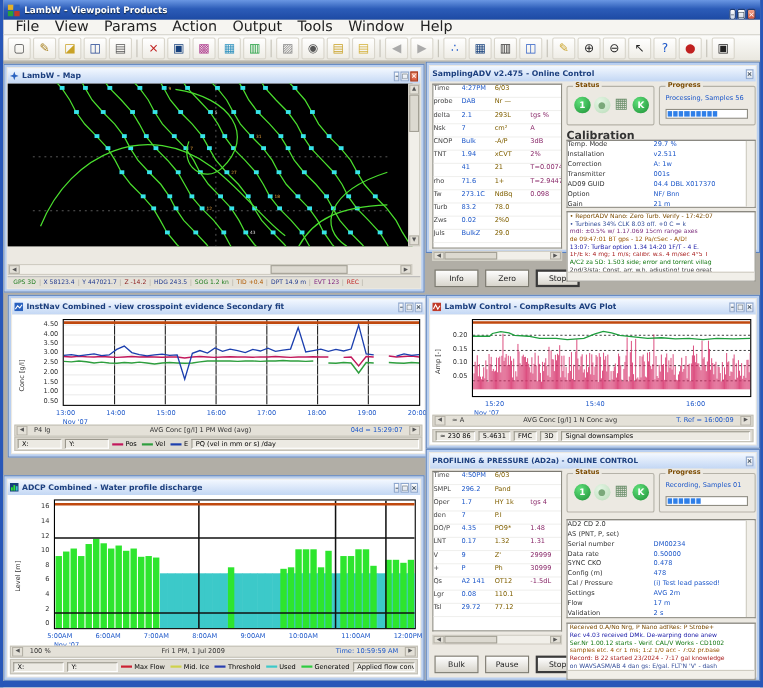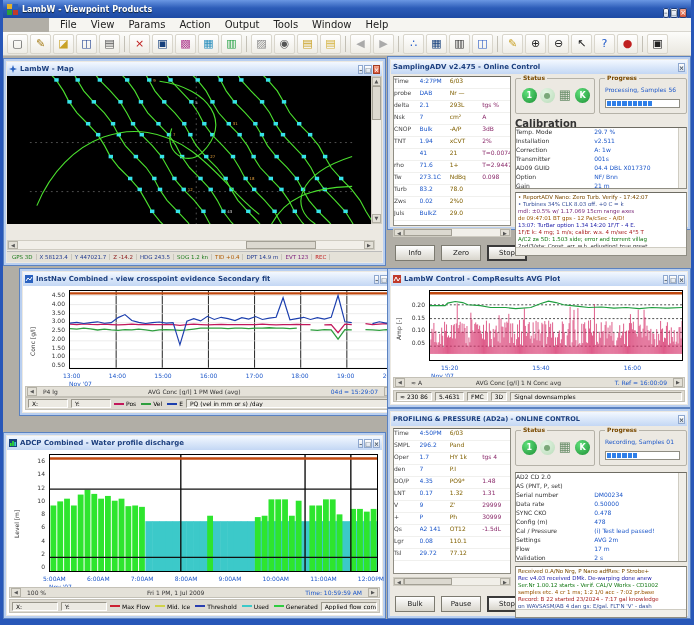--- a/index.html
+++ b/index.html
@@ -4,21 +4,21 @@
 <style>
   html,body{margin:0;padding:0;background:#fff;}
   *{box-sizing:border-box;font-family:"DejaVu Sans",sans-serif;}
   .app{position:relative;width:694px;height:625px;background:#b1aea6;border:3px solid #2857b8;border-bottom-width:6px;border-top:0;overflow:hidden;}
   
   .titlebar{position:absolute;left:0;top:0;right:0;height:18px;background:linear-gradient(#6a97e3,#2c5cb8 45%,#1d4aa4);display:flex;align-items:center;padding:0 4px;gap:4px;}
   .title-txt{color:#fff;font-size:8px;font-weight:bold;text-shadow:0 1px 1px #123;white-space:nowrap;}
   .sp{flex:1}
   .cb{width:19px;height:13px;border:1px solid #1d3c77;border-radius:2px;background:linear-gradient(#fdfdfd,#cfd8e8);font-size:7px;line-height:11px;text-align:center;color:#234;margin-left:1px;}
   .cb.close{background:linear-gradient(#f2a58e,#d2543a);color:#fff;}
-  .menubar{position:absolute;left:0;top:18px;right:0;height:14px;background:#f6f5f1;border-bottom:1px solid #d8d6cf;display:flex;align-items:center;font-size:10px;color:#222;padding-left:4px;margin-left:46px;}
+  .menubar{position:absolute;left:0;top:18px;right:0;height:14px;background:#f6f5f1;border-bottom:1px solid #d8d6cf;display:flex;align-items:center;font-size:13px;color:#222;padding-left:4px;}
   .menu-item{padding:0 7px;}
   .toolbar{position:absolute;left:0;top:32px;right:0;height:24px;background:linear-gradient(#fcfcfa,#e9e7df);border-bottom:1px solid #c9c6bc;display:flex;align-items:center;padding:0 3px;}
   .tb{width:21px;height:20px;border:1px solid #d9d6cc;border-radius:2px;background:linear-gradient(#fff,#efede6);display:flex;align-items:center;justify-content:center;font-size:11px;margin:0 1px;}
   .tb-sep{width:1px;height:16px;background:#c3c0b6;margin:0 3px;}
   .mdi{position:absolute;left:0;right:0;top:56px;bottom:0;background:#b1aea6;overflow:hidden;}
   
   .win{position:absolute;background:#ece9e2;border:1px solid #5b82c0;box-shadow:inset 0 0 0 2px #b9cff0;}
   .wt{position:absolute;left:3px;right:3px;top:3px;height:14px;background:linear-gradient(#f3f8ff,#c3d7f4);display:flex;align-items:center;font-size:7px;font-weight:bold;color:#1c3f7e;padding:0 2px;gap:3px;overflow:hidden;}
   .wt-txt{white-space:nowrap;overflow:hidden;}
   .wb{width:15px;height:11px;border:1px solid #8fa8cf;background:linear-gradient(#fff,#d7dfeb);font-size:6px;line-height:9px;text-align:center;color:#345;margin-left:1px;flex:none;}
@@ -449,21 +449,21 @@
             <div class="logline" style="color: rgb(122, 42, 122);">mdl: ±0.5% w/ 1.17.069 15cm range axes</div>
             <div class="logline" style="color: rgb(153, 85, 0);">de 09:47:01 BT gps - 12 Pa/cSec - A/D!</div>
             <div class="logline" style="color: rgb(34, 34, 170);">13:07: TurBar option 1.34 14:20 1F/T - 4 E.</div>
             <div class="logline" style="color: rgb(170, 34, 34);">1F/E k: 4 mg; 1 m/s; calibr. w.s. 4 m/sec 4°5 T</div>
             <div class="logline" style="color: rgb(17, 119, 17);">A/C2 za 5D: 1.503 side; error and torrent villag</div>
             <div class="logline" style="color: rgb(51, 51, 51);">2nd/3/sta: Const. arr. w.h. adjusting! true great</div>
           </div>
       </div>
     </div>
 
-    <div class="win" style="left:16px;top:212px;width:383px;height:148px;">
+    <div class="win" style="left:4px;top:212px;width:383px;height:148px;">
       <div class="wt">
         <svg width="8" height="8">
             <rect width="8" height="8" fill="#2a62c0"></rect>
             <polyline points="1,6 3,3 5,5 7,2" stroke="#fff" stroke-width="1" fill="none"></polyline>
           </svg>
         <span class="wt-txt">InstNav Combined - view crosspoint evidence Secondary fit</span>
         <span class="sp"></span>
           <span><span class="wb">–</span><span class="wb">□</span><span class="wb">×</span></span>
       </div>
       <div class="wbody" style="background:#fff;">

